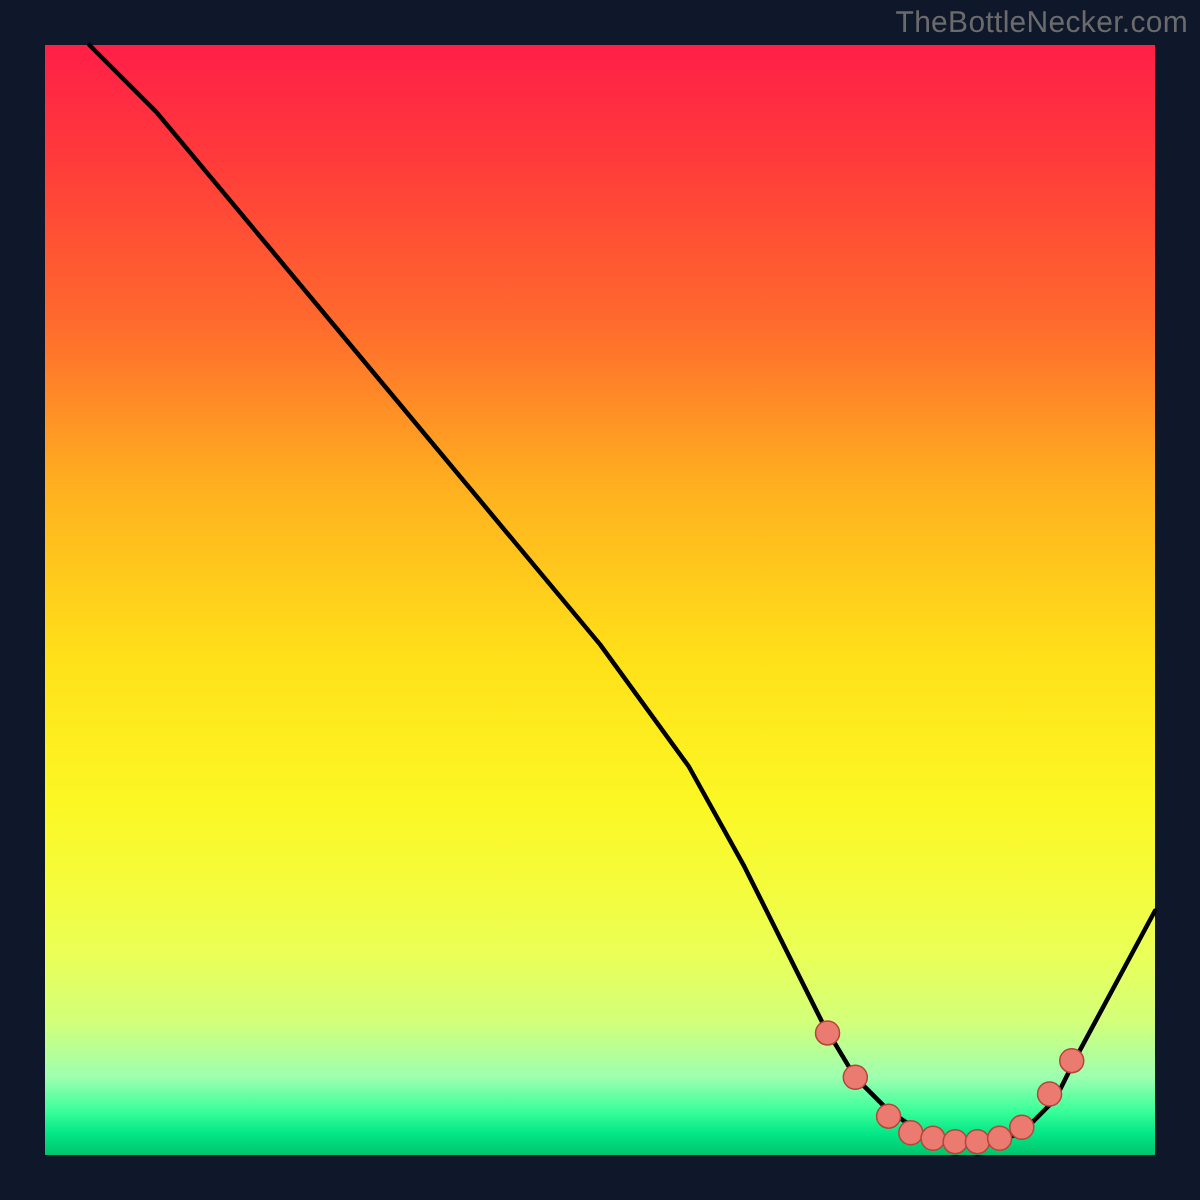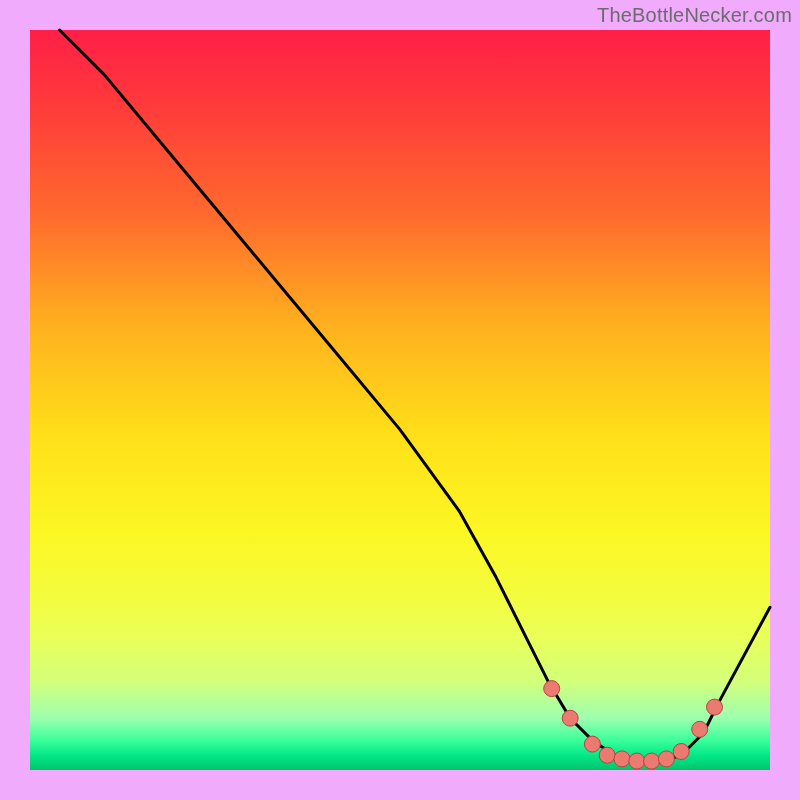--- a/index.html
+++ b/index.html
@@ -8,21 +8,21 @@
     width: 800px;
     height: 800px;
     background: #000;
     overflow: hidden;
     font-family: Arial, Helvetica, sans-serif;
   }
   .stage {
     position: relative;
     width: 800px;
     height: 800px;
-    background: #f0abfc;
+    background: #0f172a;
   }
   .plot-area {
     position: absolute;
     left: 30px;
     top: 30px;
     width: 740px;
     height: 740px;
     
     background: linear-gradient(
       to bottom,

